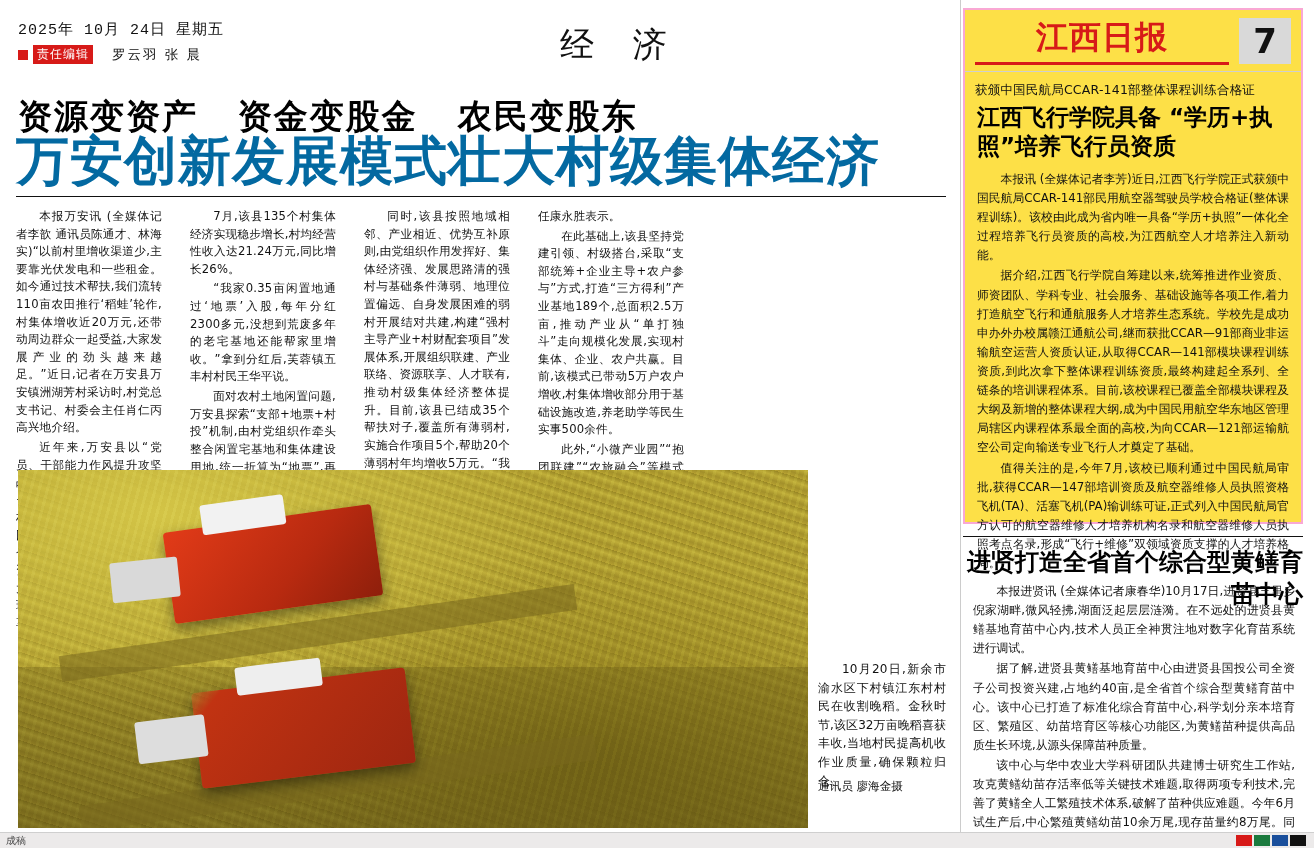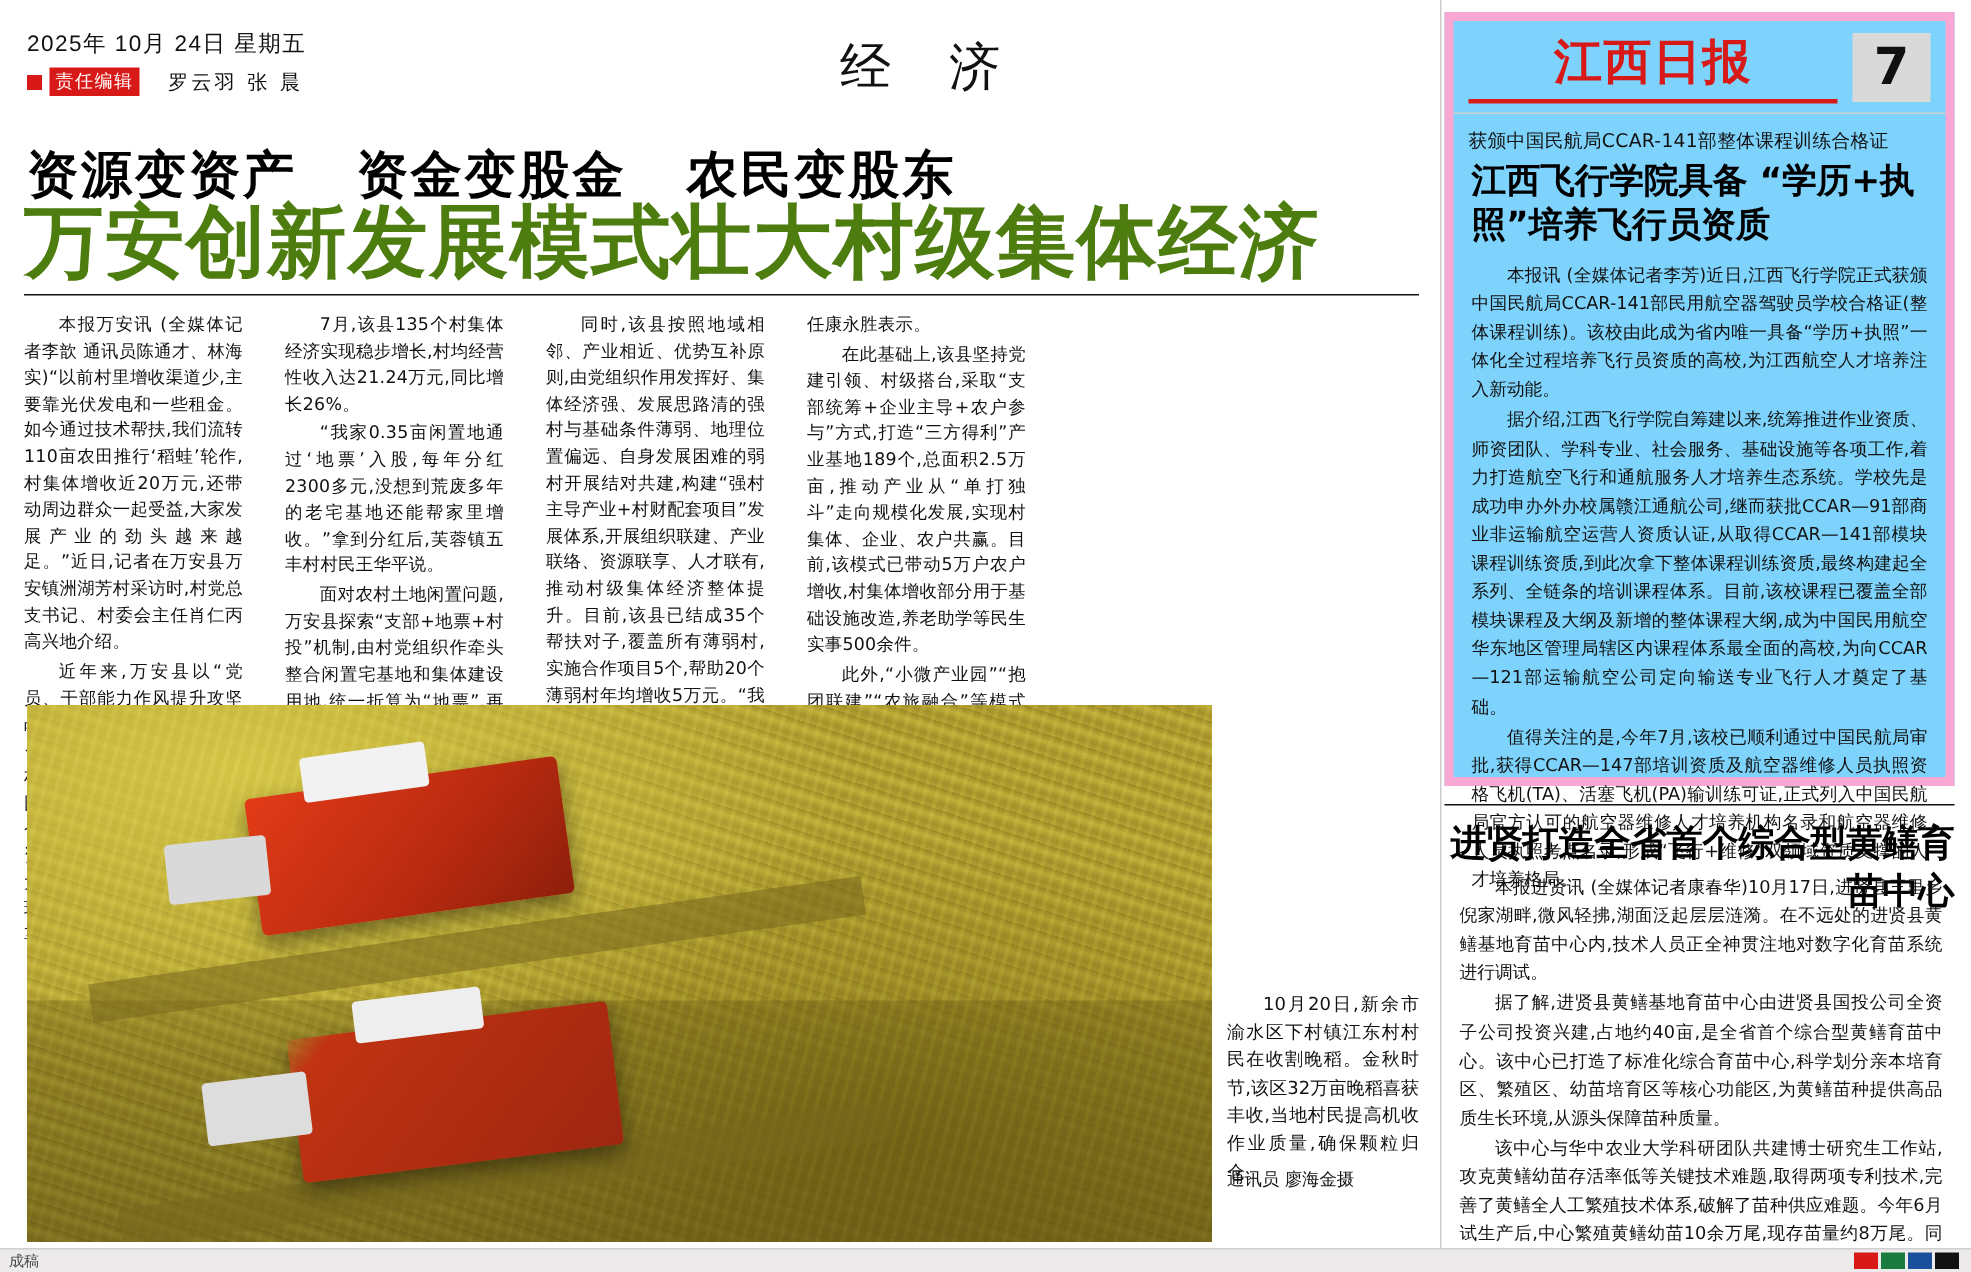--- a/index.html
+++ b/index.html
@@ -27,21 +27,21 @@
     position: absolute;
     left: 18px;
     top: 20px;
     width: 930px;
     height: 66px;
   }
   .date-line {
     font-size: 15px;
     letter-spacing: 1px;
     color: #111;
-    font-family: Liberation Sans, sans-serif;
+    font-family: Liberation Mono, monospace;
   }
   .editor-line {
     margin-top: 6px;
     display: flex;
     align-items: center;
     font-size: 13px;
   }
   .red-sq {
     width: 10px;
     height: 10px;
@@ -84,21 +84,21 @@
   }
   .shoulder span { margin-right: 26px; }
   .main-headline {
     position: absolute;
     left: 16px;
     top: 126px;
     font-size: 53px;
     font-weight: bold;
     letter-spacing: 1px;
     font-family: Liberation Mono, monospace;
-    color: #4d7c0f;
+    color: #0369a1;
     white-space: nowrap;
   }
   .hr-thin {
     position: absolute;
     left: 16px;
     top: 196px;
     width: 930px;
     height: 1px;
     background: #111;
   }
@@ -233,23 +233,23 @@
     width: 354px;
     height: 848px;
     border-left: 1px solid #ccc;
   }
   .paper-box {
     position: absolute;
     left: 2px;
     top: 8px;
     width: 340px;
     height: 516px;
-    border: 6px solid #f9a8d4;
+    border: 2px solid #f9a8d4;
     box-sizing: border-box;
-    background: #7dd3fc;
+    background: #fde047;
   }
   .paper-head {
     position: relative;
     height: 62px;
     border-bottom: 1px solid #cfcfcf;
     display: flex;
     align-items: center;
     padding: 0 10px;
     box-sizing: border-box;
   }

